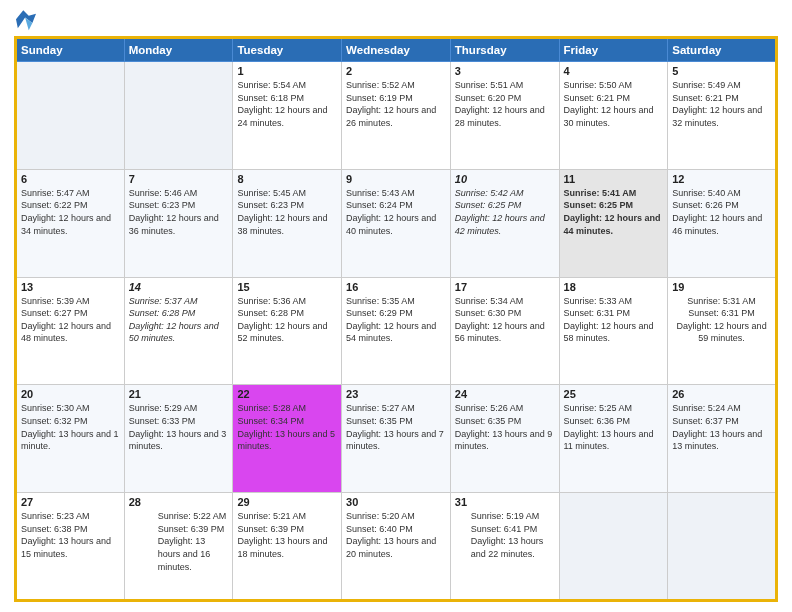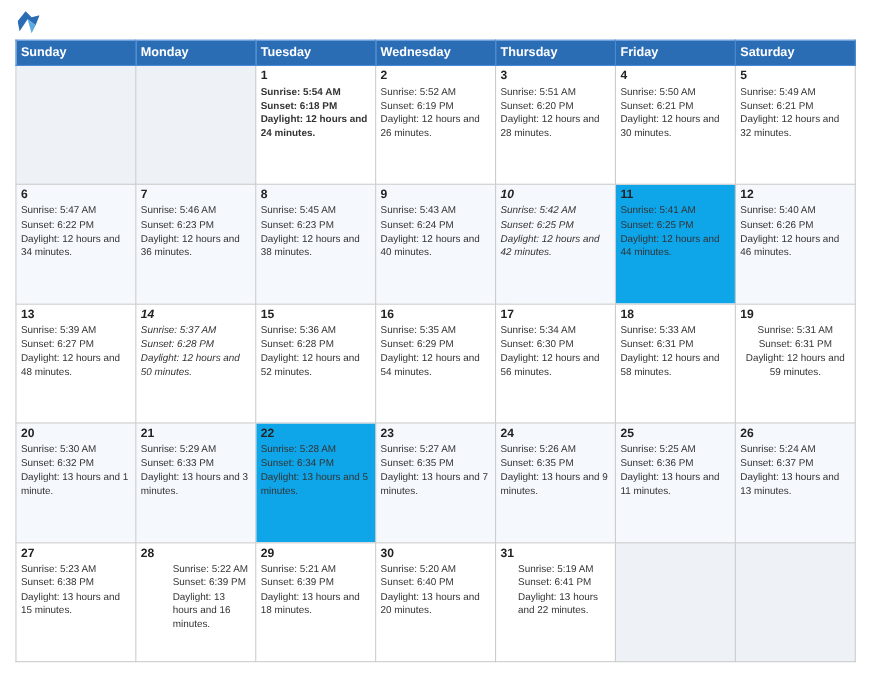--- a/index.html
+++ b/index.html
@@ -54,21 +54,21 @@
       color: #333;
       line-height: 1.1;
     }
     .location-title {
       font-size: 13px;
       color: #555;
       margin-top: 2px;
     }
     .calendar {
       flex: 1;
-      border: 1px solid #eab308;
+      border: 3px solid #eab308;
       border-collapse: collapse;
       width: 100%;
       table-layout: fixed;
     }
     .calendar th {
       background-color: #2a6db5;
       color: #fff;
       font-size: 11.5px;
       font-weight: bold;
       padding: 5px 4px;
@@ -138,21 +138,21 @@
         <th>Friday</th>
         <th>Saturday</th>
       </tr>
     </thead>
     <tbody id="calendar-body">
     <tr>
           <td class="empty-cell" style="background-color: rgb(238, 242, 247);"></td>
           <td class="empty-cell" style="background-color: rgb(238, 242, 247);"></td>
           <td style="background-color: rgb(255, 255, 255);">
             <div class="day-number">1</div>
-            <div class="day-info" style="white-space: pre-line; font-weight: bold;">Sunrise: 5:54 AM
+            <div class="day-info" style="white-space: pre-line;">Sunrise: 5:54 AM
 Sunset: 6:18 PM
 Daylight: 12 hours and 24 minutes.</div>
           </td>
           <td style="background-color: rgb(255, 255, 255);">
             <div class="day-number">2</div>
             <div class="day-info" style="white-space: pre-line;">Sunrise: 5:52 AM
 Sunset: 6:19 PM
 Daylight: 12 hours and 26 minutes.</div>
           </td>
           <td style="background-color: rgb(255, 255, 255);">
@@ -198,23 +198,23 @@
             <div class="day-info" style="white-space: pre-line;">Sunrise: 5:43 AM
 Sunset: 6:24 PM
 Daylight: 12 hours and 40 minutes.</div>
           </td>
           <td style="background-color: rgb(245, 248, 252); font-style: italic;">
             <div class="day-number">10</div>
             <div class="day-info" style="white-space: pre-line;">Sunrise: 5:42 AM
 Sunset: 6:25 PM
 Daylight: 12 hours and 42 minutes.</div>
           </td>
-          <td style="background-color: #0ea5e9;">
+          <td style="background-color: #e5e5e5;">
             <div class="day-number">11</div>
-            <div class="day-info" style="white-space: pre-line;">Sunrise: 5:41 AM
+            <div class="day-info" style="white-space: pre-line; font-weight: bold;">Sunrise: 5:41 AM
 Sunset: 6:25 PM
 Daylight: 12 hours and 44 minutes.</div>
           </td>
           <td style="background-color: rgb(245, 248, 252);">
             <div class="day-number">12</div>
             <div class="day-info" style="white-space: pre-line;">Sunrise: 5:40 AM
 Sunset: 6:26 PM
 Daylight: 12 hours and 46 minutes.</div>
           </td>
         </tr>
@@ -268,21 +268,21 @@
             <div class="day-info" style="white-space: pre-line;">Sunrise: 5:30 AM
 Sunset: 6:32 PM
 Daylight: 13 hours and 1 minute.</div>
           </td>
           <td style="background-color: rgb(245, 248, 252);">
             <div class="day-number">21</div>
             <div class="day-info" style="white-space: pre-line;">Sunrise: 5:29 AM
 Sunset: 6:33 PM
 Daylight: 13 hours and 3 minutes.</div>
           </td>
-          <td style="background-color: #0ea5e9;">
+          <td style="background-color: #d946ef;">
             <div class="day-number">22</div>
             <div class="day-info" style="white-space: pre-line;">Sunrise: 5:28 AM
 Sunset: 6:34 PM
 Daylight: 13 hours and 5 minutes.</div>
           </td>
           <td style="background-color: rgb(245, 248, 252); margin-left: 27px;">
             <div class="day-number">23</div>
             <div class="day-info" style="white-space: pre-line;">Sunrise: 5:27 AM
 Sunset: 6:35 PM
 Daylight: 13 hours and 7 minutes.</div>

